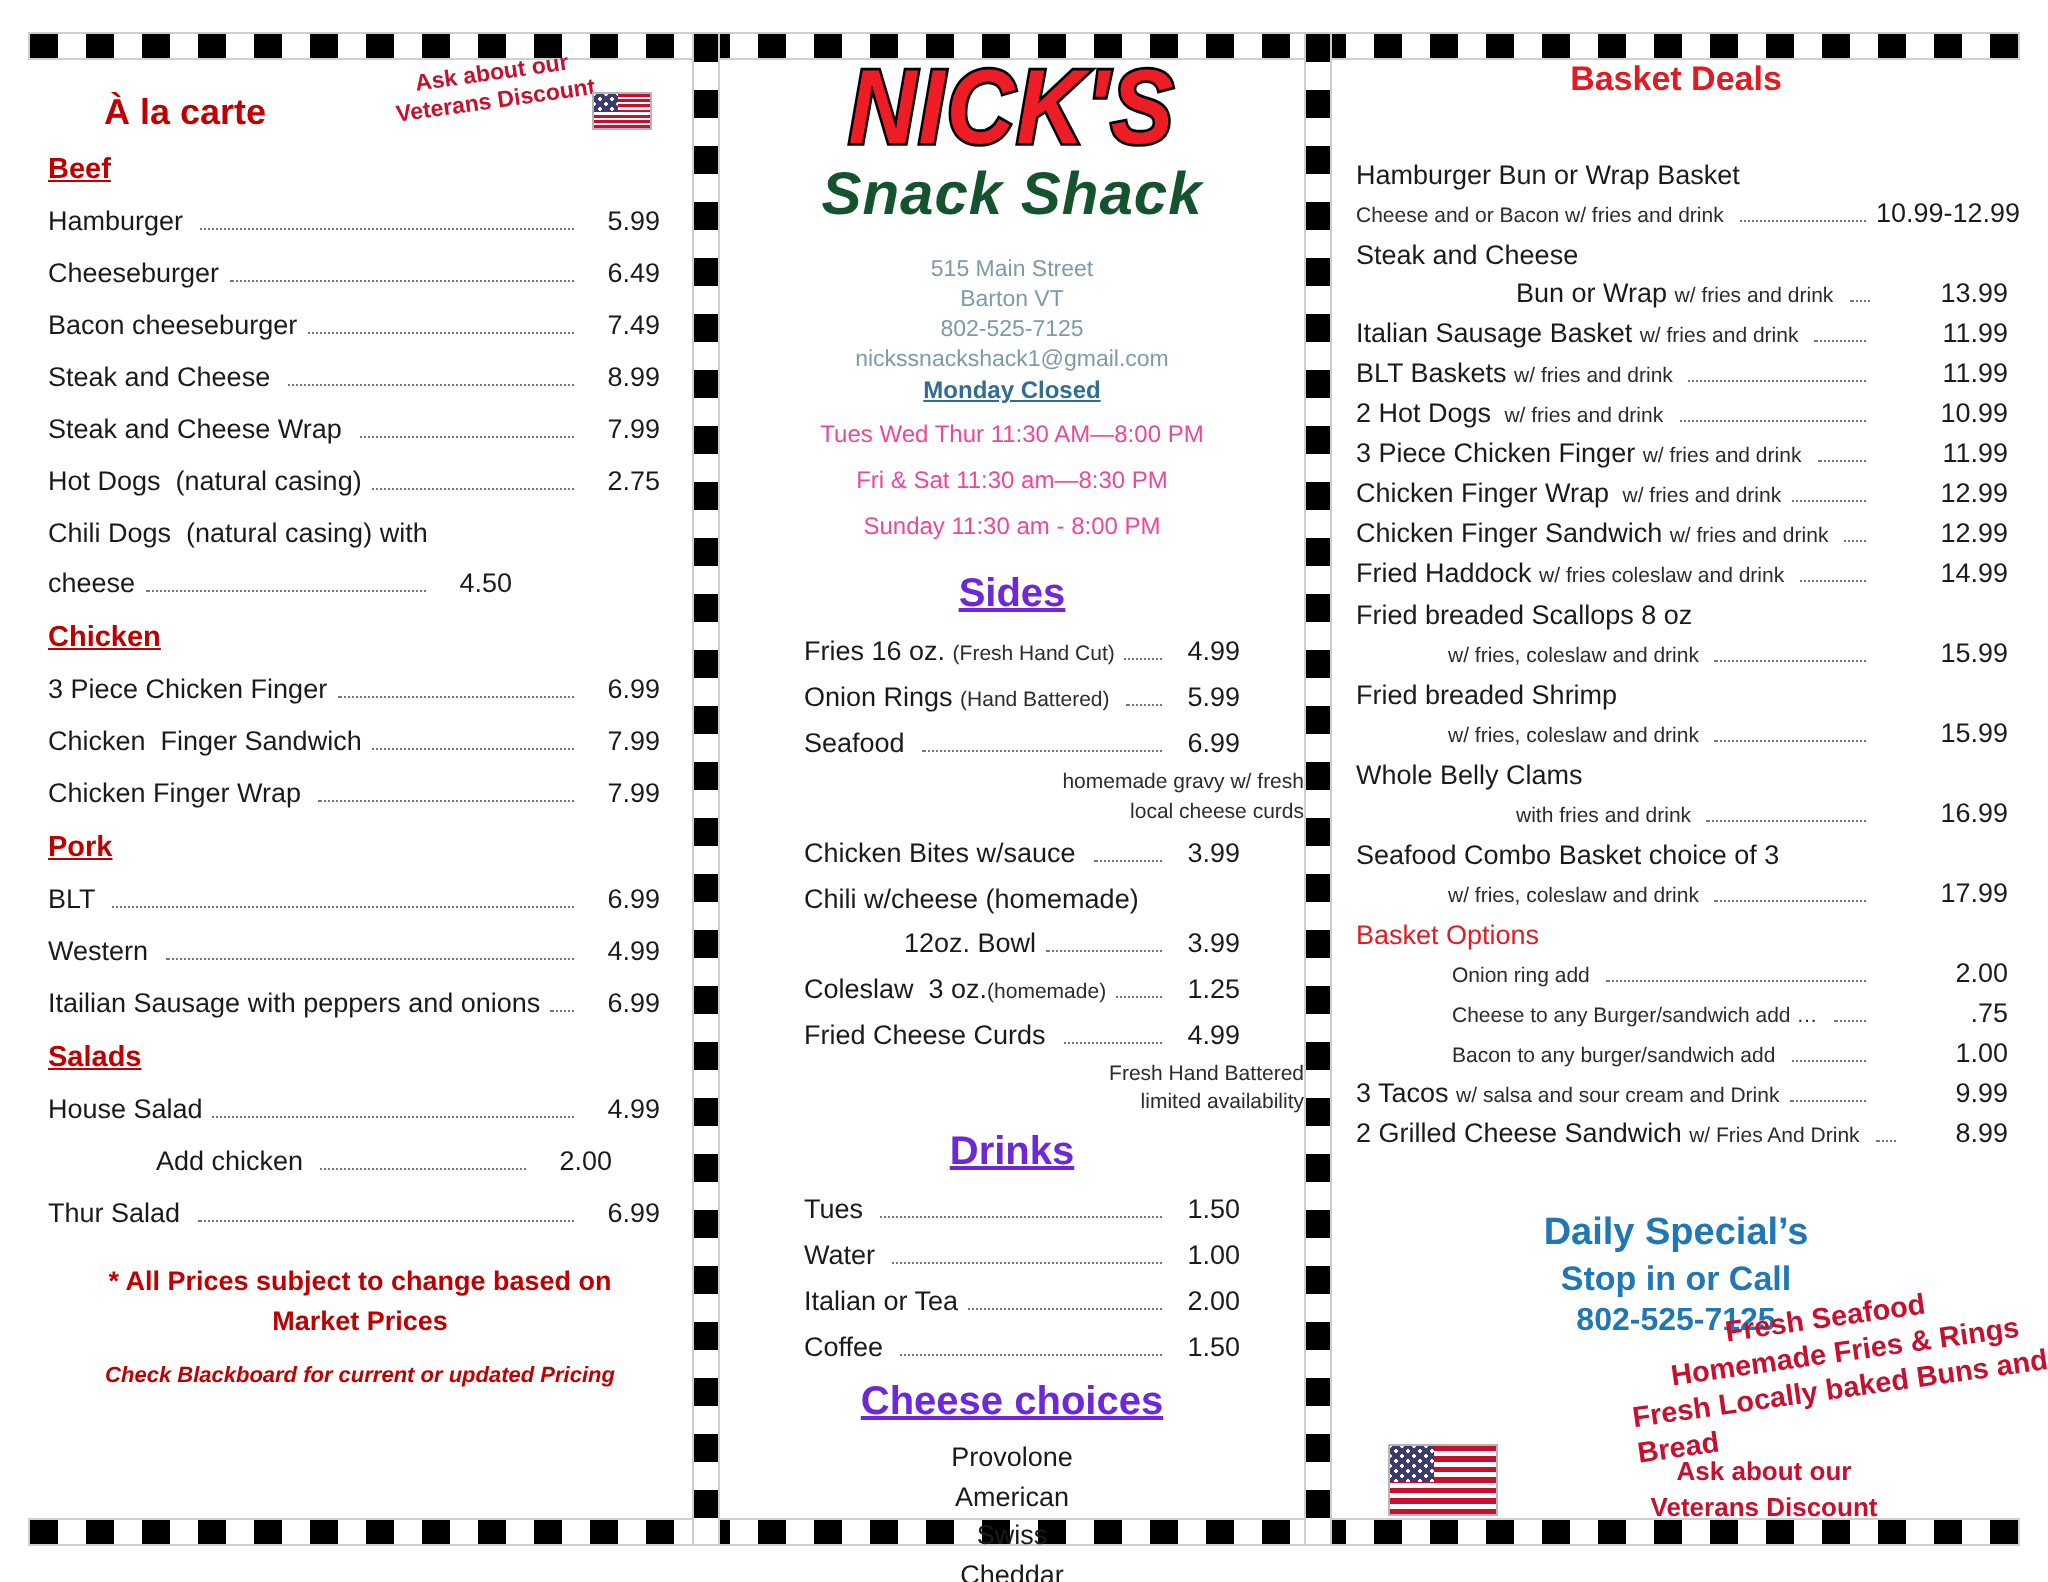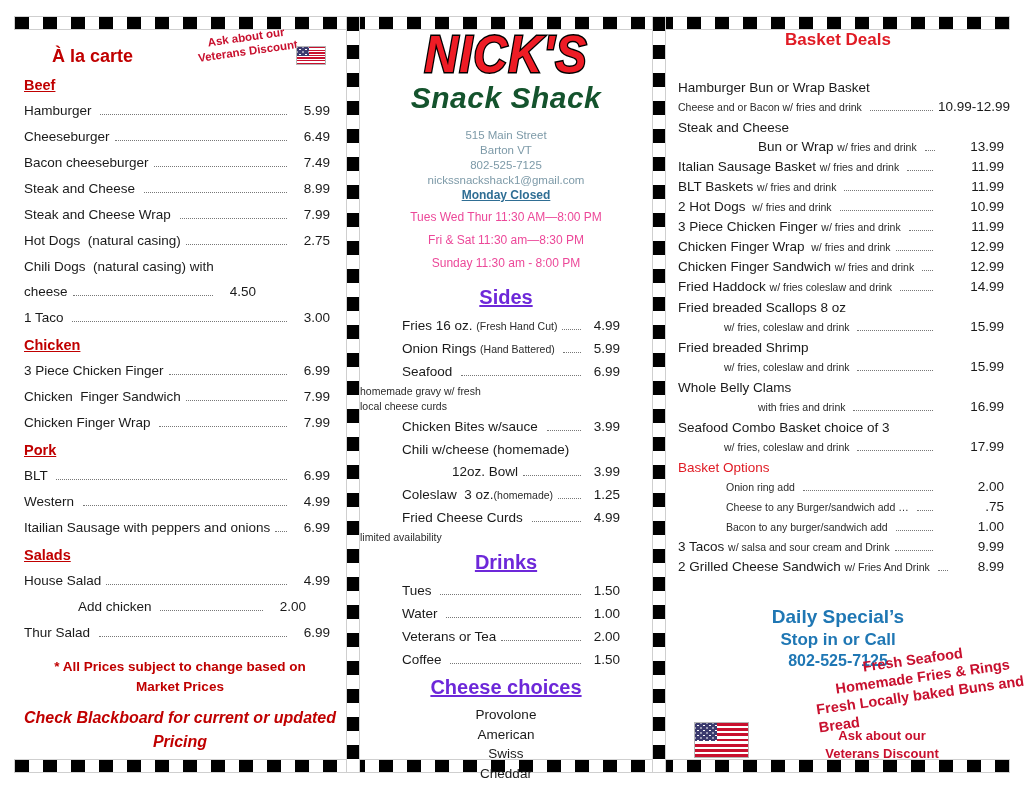--- a/index.html
+++ b/index.html
@@ -161,21 +161,21 @@
     text-align: center;
     color: #6d28d9;
     font-weight: bold;
     text-decoration: underline;
     font-size: 20px;
     margin: 12px 0 10px 0;
   }
   #col-center .line { margin-bottom: 8px; padding-left: 42px; padding-right: 32px; }
   #col-center .price { width: 34px; text-align: right; }
   .note {
-    text-align: left;
+    text-align: right;
     font-size: 10.5px;
     color: #2b2b2b;
     line-height: 1.35;
     margin: -4px 0 7px 0;
   }
   .plain-center {
     text-align: center;
     font-size: 13.5px;
     color: #1a1a1a;
     line-height: 1.45;
@@ -269,25 +269,20 @@
           <span class="price">2.75</span>
         </div>
         <div class="line">
           <span class="nm">Chili Dogs  (natural casing) with</span>
         </div>
         <div class="line" style="padding-left:10px;padding-right:90px;margin-bottom:11px;">
           <span class="nm">cheese</span>
           <span class="dots"></span>
           <span class="price">4.50</span>
         </div>
-        <div class="line">
-          <span class="nm">1 Taco </span>
-          <span class="dots"></span>
-          <span class="price">3.00</span>
-        </div>
         <div class="sect-head">Chicken</div>
         <div class="line">
           <span class="nm">3 Piece Chicken Finger</span>
           <span class="dots"></span>
           <span class="price">6.99</span>
         </div>
         <div class="line">
           <span class="nm">Chicken  Finger Sandwich</span>
           <span class="dots"></span>
           <span class="price">7.99</span>
@@ -327,21 +322,21 @@
         <div class="line">
           <span class="nm">Thur Salad </span>
           <span class="dots"></span>
           <span class="price">6.99</span>
         </div>
       </div>
 
     <div style="margin-top:16px;text-align:center;color:#c00000;font-weight:bold;font-size:13.5px;line-height:1.5;">
       <div>* All Prices subject to change based on</div>
       <div>Market Prices</div>
-      <div style="font-style:italic;margin-top:8px;font-size:16px;">Check Blackboard for current or updated Pricing</div>
+      <div style="font-style:italic;margin-top:8px;font-size:11px;">Check Blackboard for current or updated Pricing</div>
     </div>
   </div>
 
   <div class="col" id="col-center">
 
     <div id="logo">
       <div class="logo-nicks">NICK'S</div>
       <div class="logo-snack">Snack Shack</div>
     </div>
 
@@ -405,37 +400,38 @@
           <span class="dots"></span>
           <span class="price">1.25</span>
         </div>
         <div class="line">
           <span class="nm">Fried Cheese Curds </span>
           <span class="dots"></span>
           <span class="price">4.99</span>
         </div>
       </div>
     <div class="note">
+      <div>Fresh Hand Battered</div>
       <div>limited availability</div>
     </div>
 
     <div class="center-head" style="margin-top:6px;">Drinks</div>
     <div id="drinks-list">
         <div class="line">
           <span class="nm">Tues </span>
           <span class="dots"></span>
           <span class="price">1.50</span>
         </div>
         <div class="line">
           <span class="nm">Water </span>
           <span class="dots"></span>
           <span class="price">1.00</span>
         </div>
         <div class="line">
-          <span class="nm">Veterans or Tea</span>
+          <span class="nm">Italian or Tea</span>
           <span class="dots"></span>
           <span class="price">2.00</span>
         </div>
         <div class="line">
           <span class="nm">Coffee </span>
           <span class="dots"></span>
           <span class="price">1.50</span>
         </div>
       </div>
 

